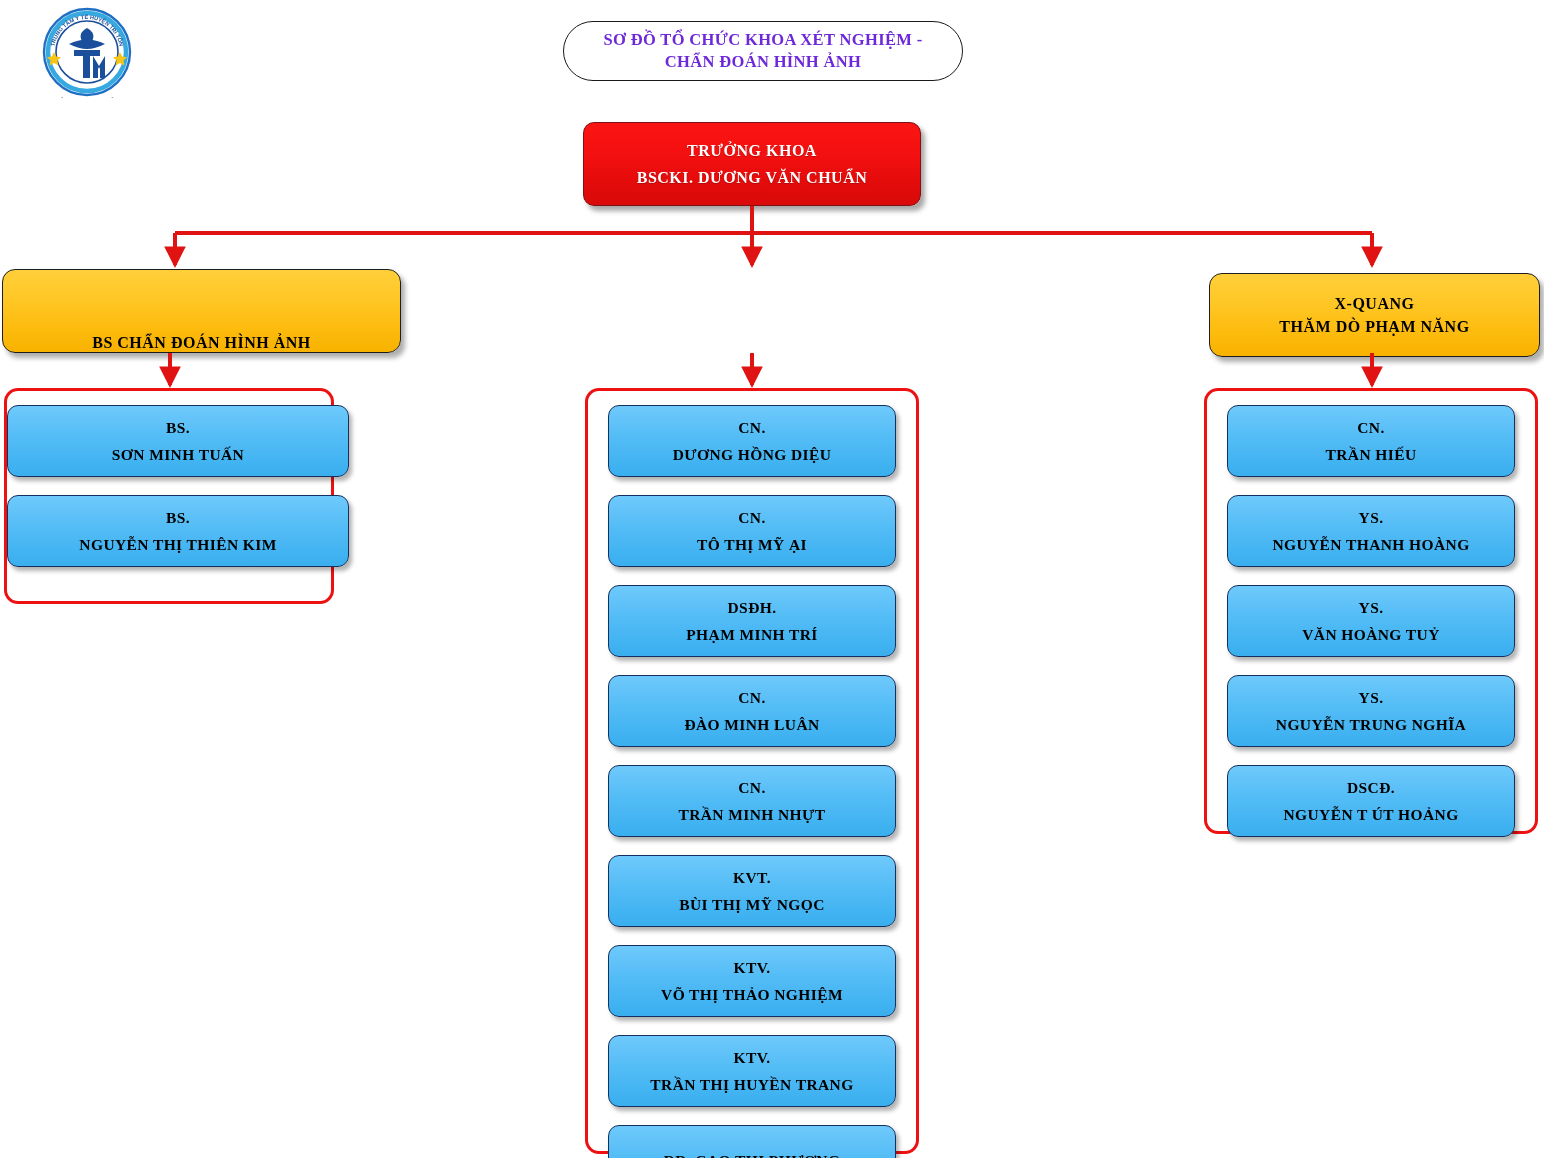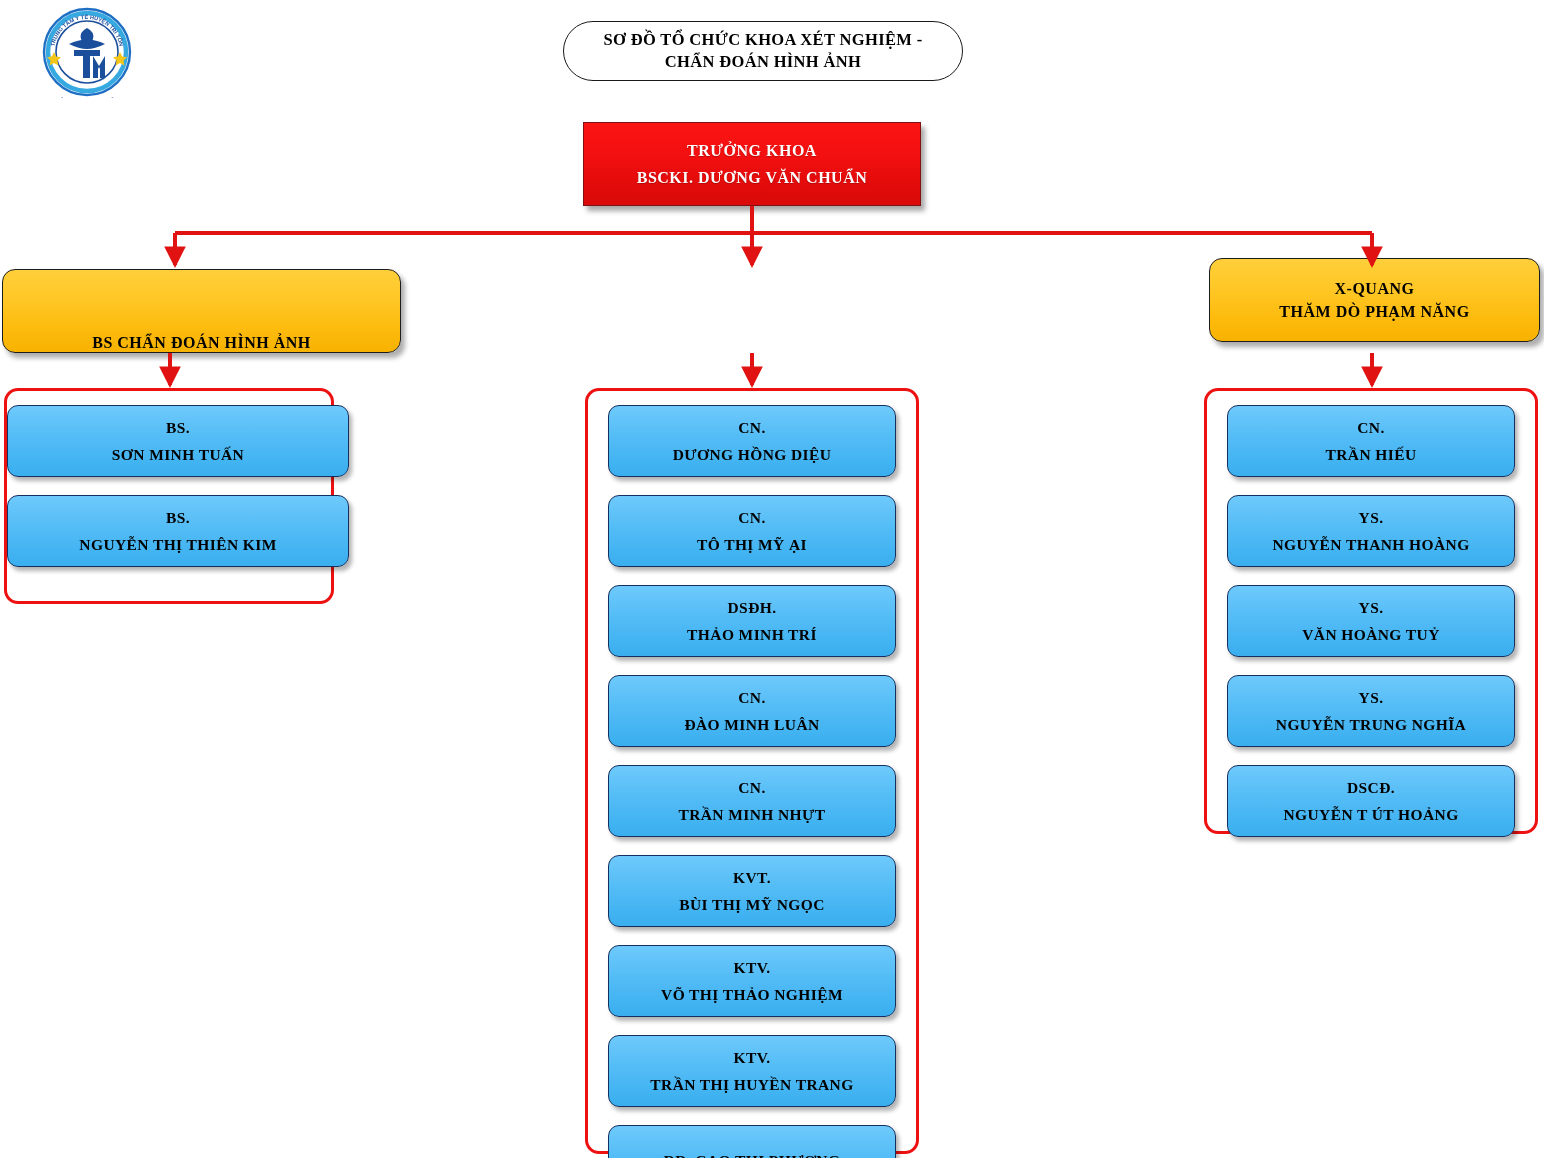--- a/index.html
+++ b/index.html
@@ -38,31 +38,31 @@
     display: flex;
     flex-direction: column;
     align-items: center;
     justify-content: center;
     text-align: center;
   }
   #title-box .tline {
     font-size: 16.5px;
     font-weight: bold;
     letter-spacing: .35px;
-    color: #000000;
+    color: #6d28d9;
     line-height: 1.32;
     white-space: nowrap;
   }
 
   
   #root-node {
     position: absolute;
     left: 583px; top: 122px;
     width: 338px; height: 84px;
-    border-radius: 0;
+    border-radius: 11px;
     border: 1.2px solid #7e1111;
     background: linear-gradient(180deg, #fb1414 0%, #f41010 38%, #e40b0b 72%, #d90a0a 100%);
     box-shadow: 4px 5px 5px rgba(0,0,0,0.34);
     display: flex;
     flex-direction: column;
     align-items: center;
     justify-content: center;
     gap: 9px;
   }
   #root-node .rline {
@@ -90,21 +90,21 @@
   }
   .dept-node .dline {
     color: #000000;
     font-size: 16px;
     font-weight: bold;
     letter-spacing: .5px;
     white-space: nowrap;
   }
   #dept-0 { left: 2px;    top: 269px; width: 399px; justify-content: flex-end; }
   #dept-1 { left: 583px;  top: 269px; width: 338px; }
-  #dept-2 { left: 1209px; top: 258px; width: 331px; }
+  #dept-2 { left: 1209px; top: 273px; width: 331px; }
 
   
   .group-box {
     position: absolute;
     border: 3.4px solid #ee1111;
     border-radius: 14px;
     background: #ffffff;
     padding-top: 14px;
   }
   #group-0 { left: 4px;    top: 388px; width: 330px; height: 216px; }
@@ -205,21 +205,21 @@
       <div class="staff-card">
         <div class="sline">CN.</div>
         <div class="sline">DƯƠNG HỒNG DIỆU</div>
       </div>
       <div class="staff-card">
         <div class="sline">CN.</div>
         <div class="sline">TÔ THỊ MỸ ẠI</div>
       </div>
       <div class="staff-card">
         <div class="sline">DSĐH.</div>
-        <div class="sline">THẢO MINH TRÍ</div>
+        <div class="sline">PHẠM MINH TRÍ</div>
       </div>
       <div class="staff-card">
         <div class="sline">CN.</div>
         <div class="sline">ĐÀO MINH LUÂN</div>
       </div>
       <div class="staff-card">
         <div class="sline">CN.</div>
         <div class="sline">TRẦN MINH NHỰT</div>
       </div>
       <div class="staff-card">

